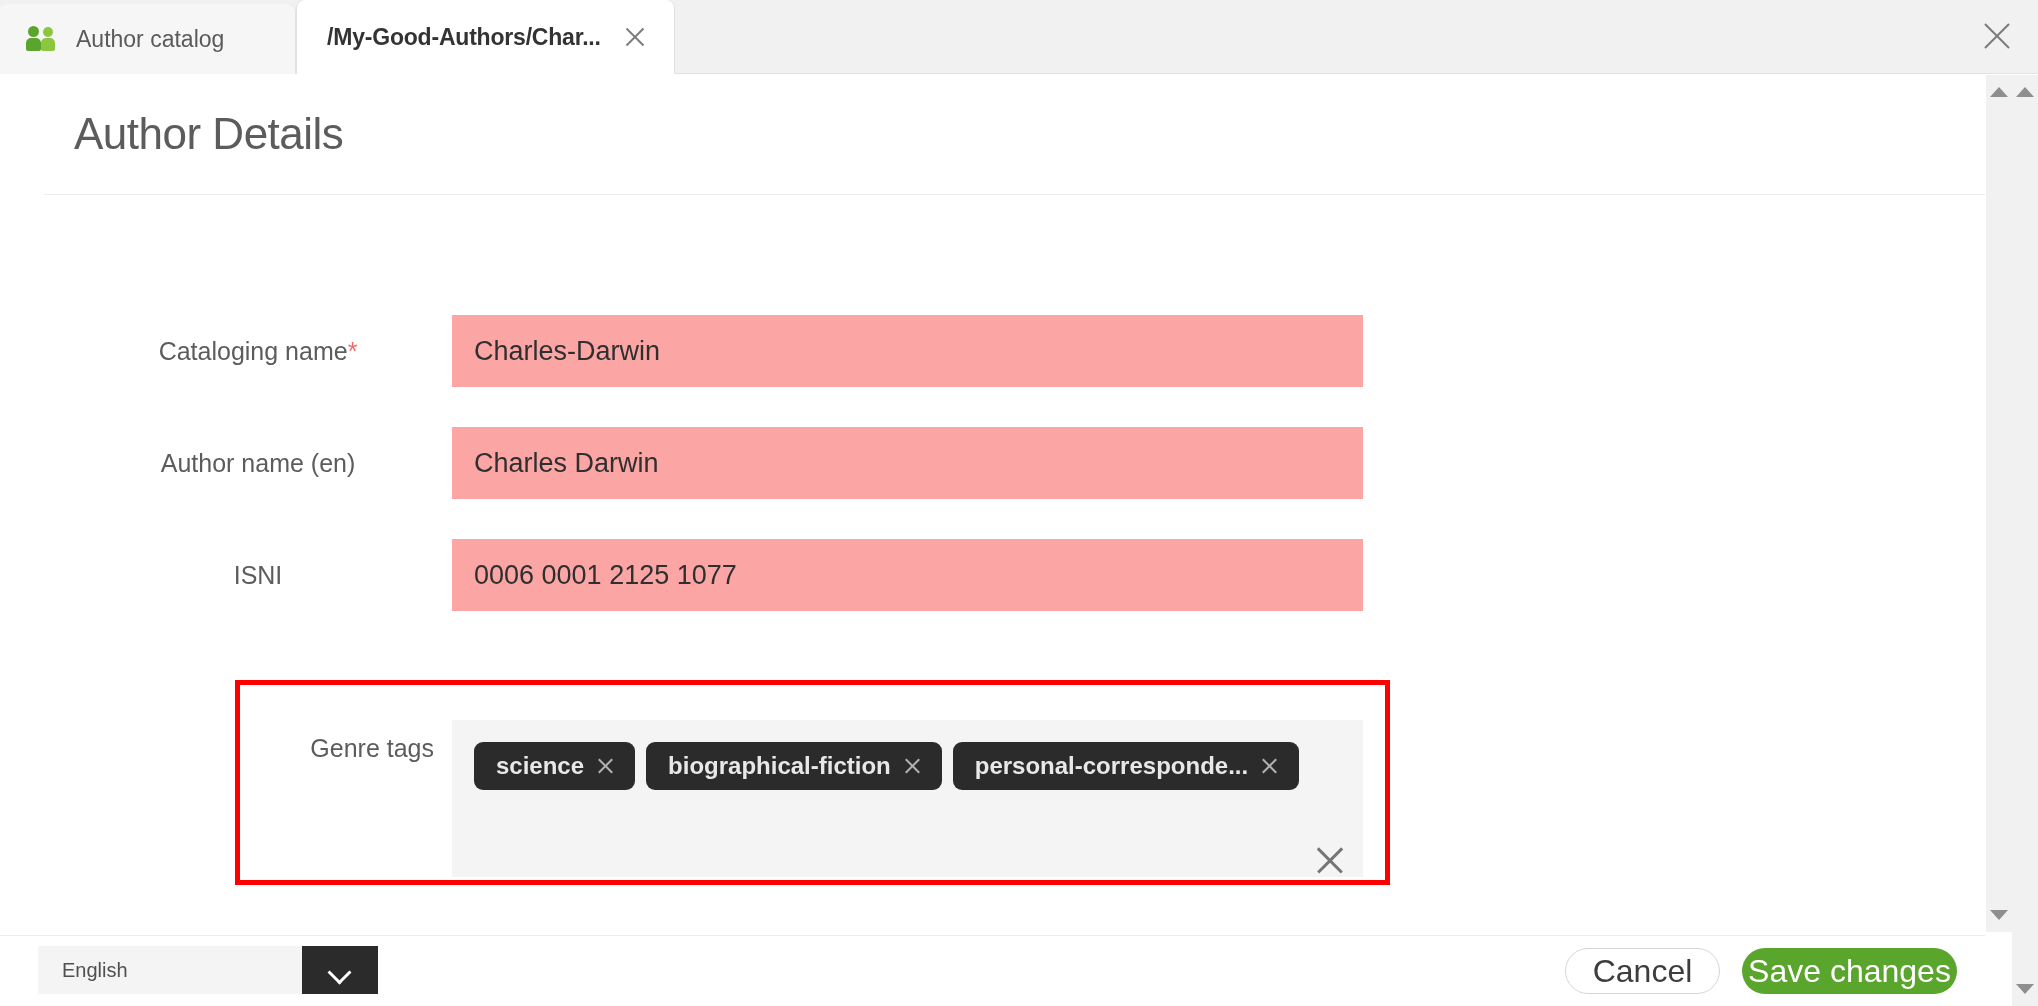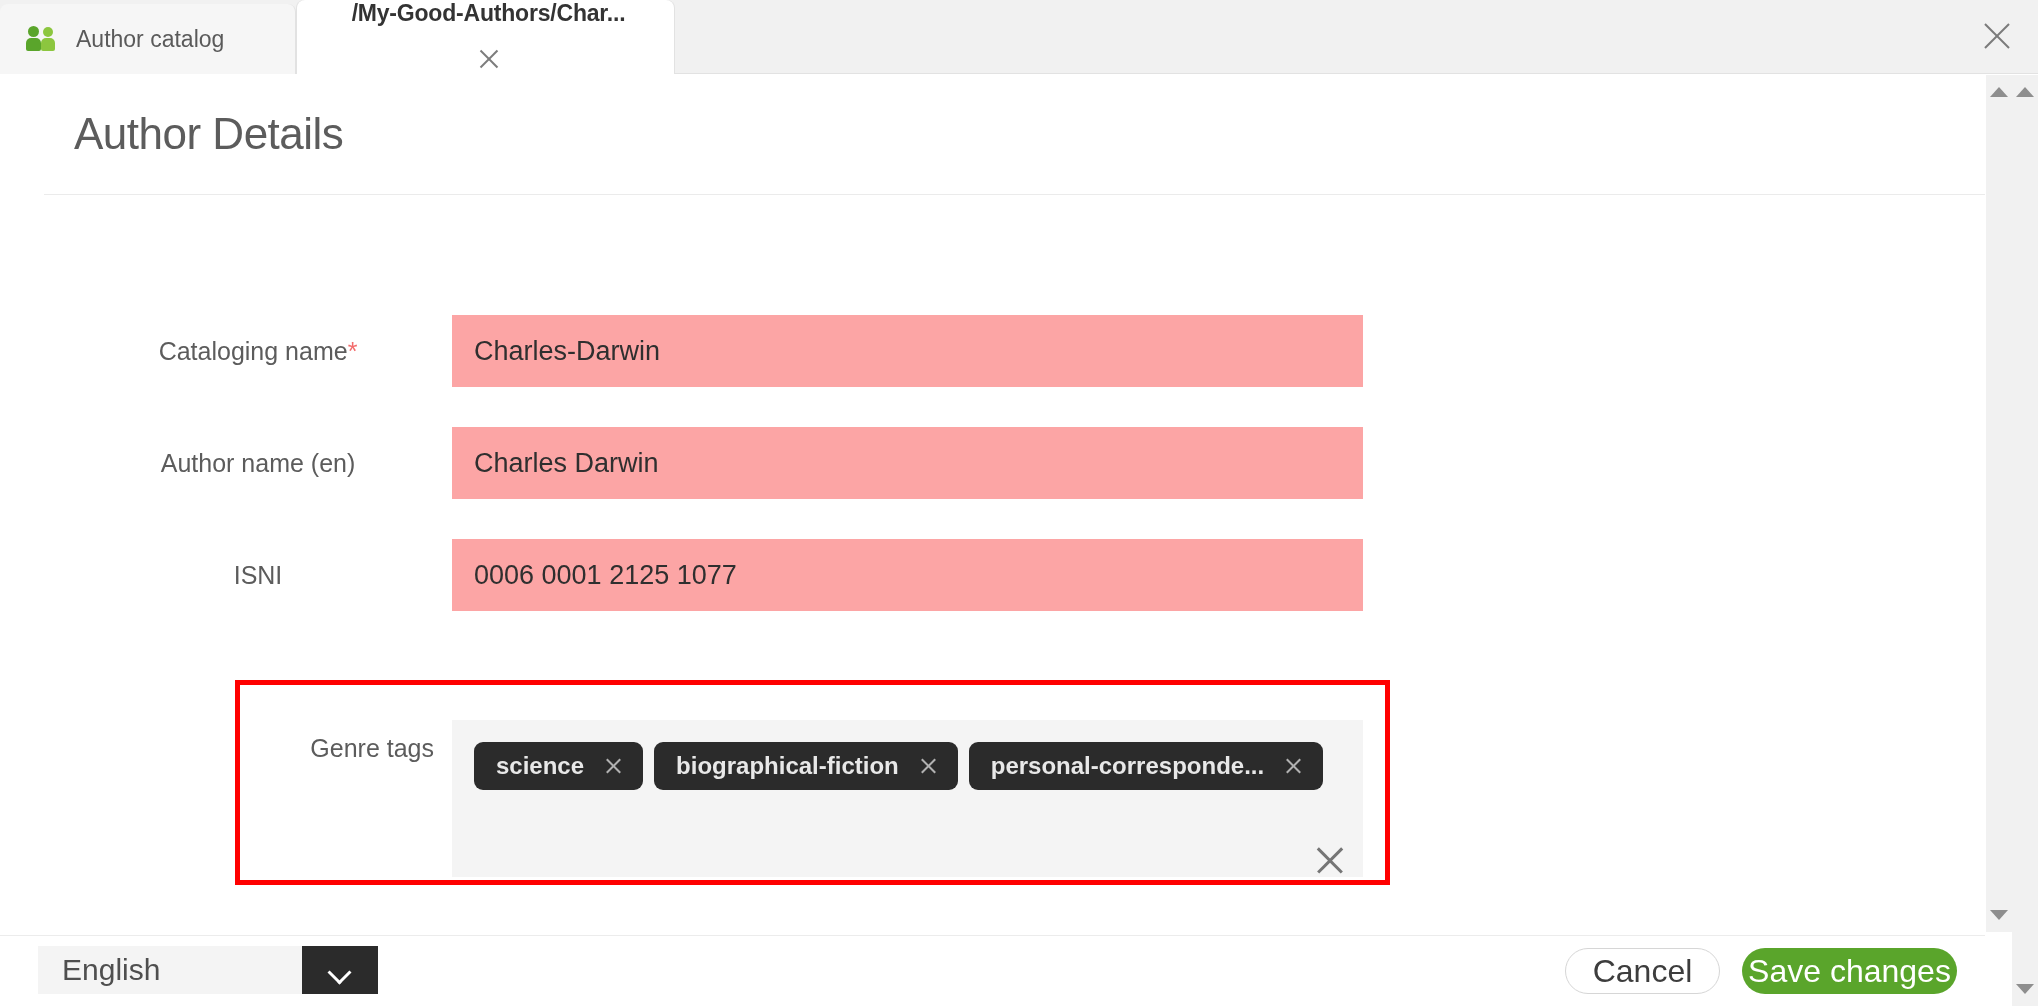--- a/index.html
+++ b/index.html
@@ -53,21 +53,20 @@
     width: 377px;
     top: 0;
     height: 74px;
     background: #ffffff;
     color: #333333;
     font-weight: bold;
     justify-content: space-between;
     padding-left: 30px;
     padding-right: 24px;
     box-shadow: 1px 0 0 #e2e2e2, -1px 0 0 #e2e2e2;
-    flex-direction: column;
   }
   .tab.active .tab-label { font-size: 23px; letter-spacing: -0.2px; }
   .tab.inactive .tab-label { font-size: 23px; }
 
   .people-icon { width: 34px; height: 26px; position: relative; flex: 0 0 auto; }
   .people-icon .head-a {
     position: absolute; left: 2px; top: 0;
     width: 11px; height: 11px; border-radius: 50%; background: #5aa52b;
   }
   .people-icon .body-a {
@@ -180,21 +179,21 @@
     flex-wrap: wrap;
     align-content: flex-start;
     gap: 11px;
   }
   .chip {
     height: 48px;
     background: #2b2b2b;
     border-radius: 9px;
     display: inline-flex;
     align-items: center;
-    gap: 20px;
+    gap: 12px;
     padding: 0 20px 0 22px;
     color: #e8e8e8;
     font-size: 24px;
     font-weight: bold;
     white-space: nowrap;
   }
   .chip-x {
     position: relative;
     width: 19px; height: 19px;
     flex: 0 0 auto;
@@ -239,21 +238,21 @@
     display: flex;
     align-items: stretch;
     height: 48px;
   }
   .lang-value {
     width: 264px;
     background: #f4f4f4;
     display: flex;
     align-items: center;
     padding-left: 24px;
-    font-size: 30px;
+    font-size: 20px;
     color: #4f4f4f;
   }
   .lang-caret {
     width: 76px;
     background: #2b2b2b;
     display: flex;
     align-items: center;
     justify-content: center;
   }
   .caret-glyph {

